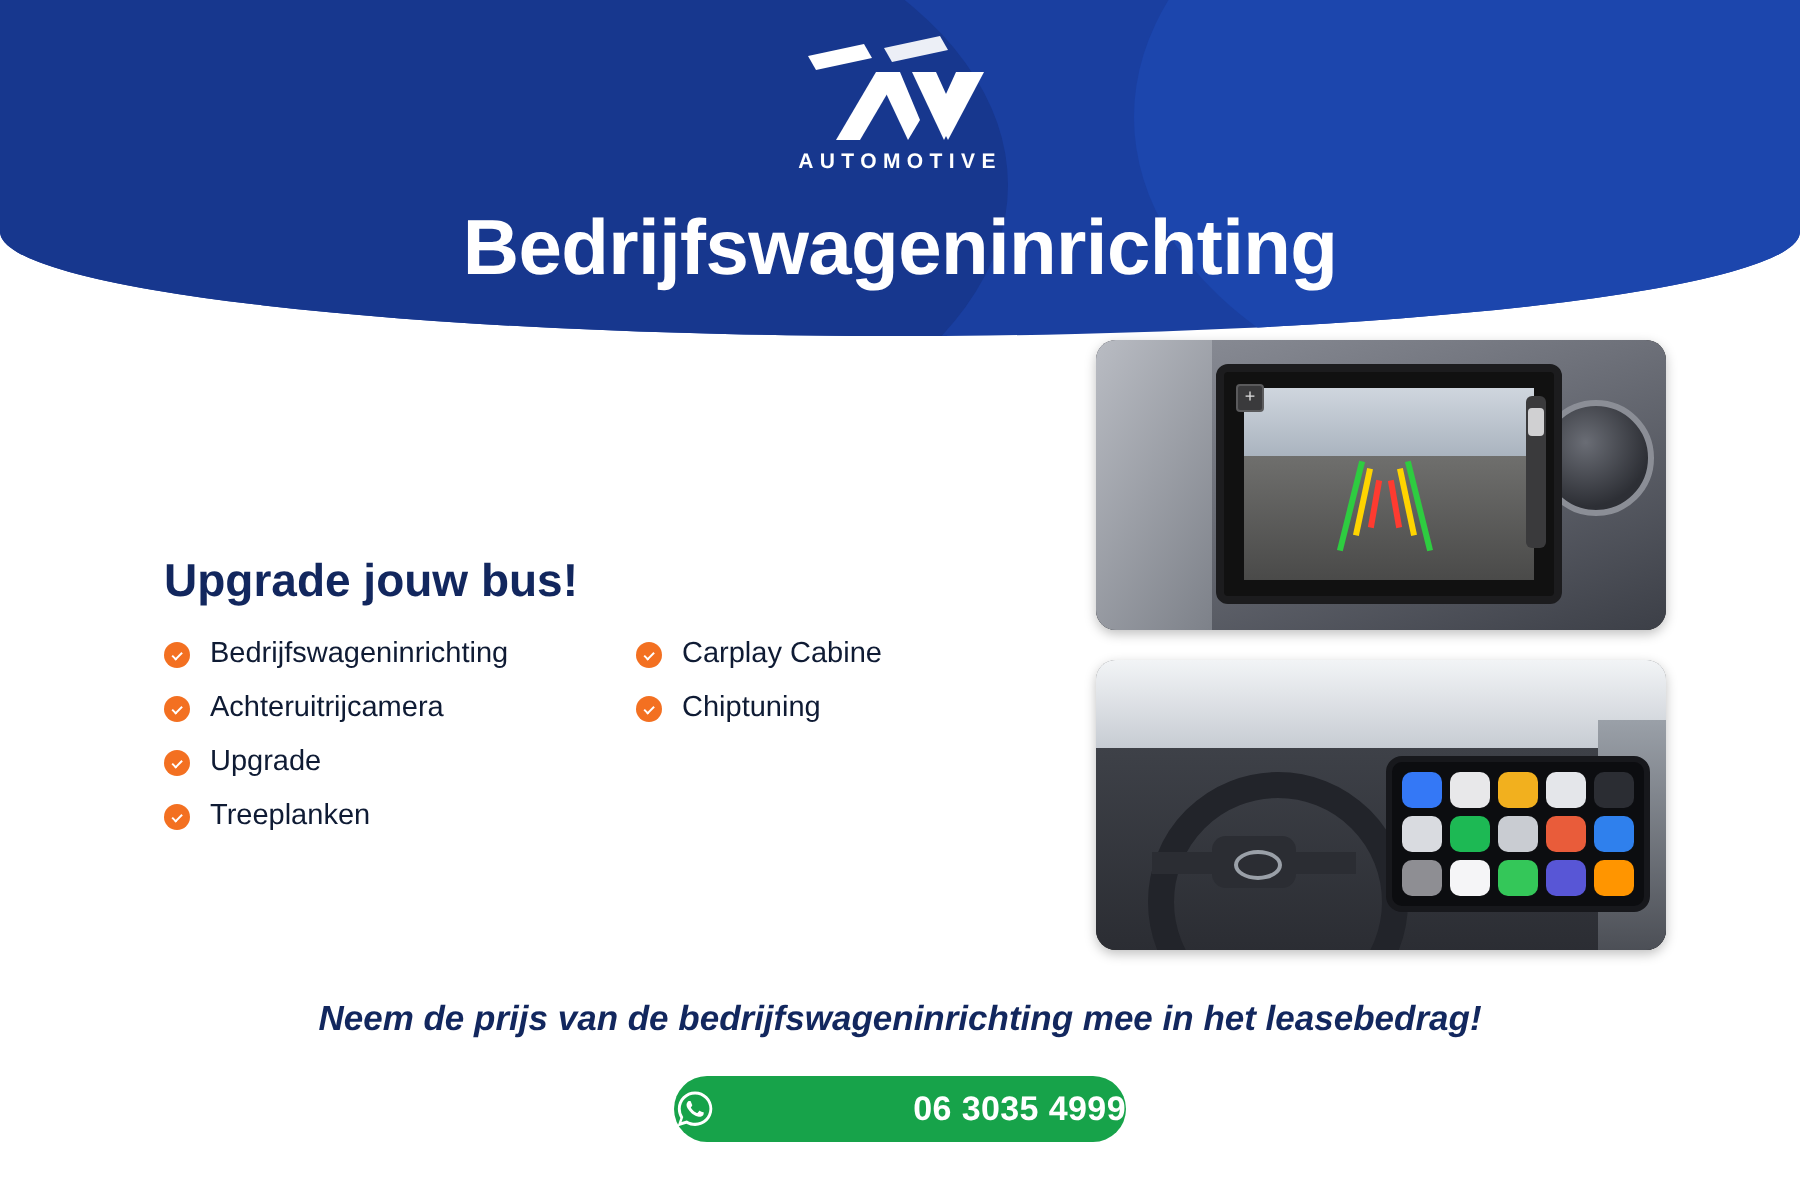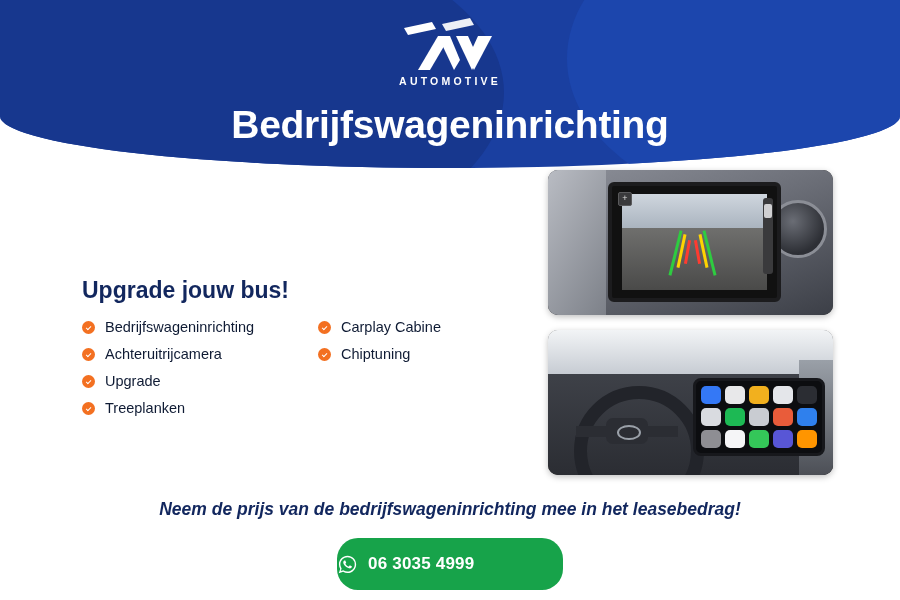--- a/index.html
+++ b/index.html
@@ -253,26 +253,26 @@
     font-style: italic;
   }
 
   
   .wa-btn {
     position: absolute;
     left: 50%;
     transform: translateX(-50%);
     top: 538px;
     width: 226px;
-    height: 52px;
+    height: 33px;
     background: #17a34a;
     border-radius: 21px;
     display: flex;
     align-items: center;
-    justify-content: flex-start;
+    justify-content: space-between;
     gap: 10px;
     cursor: pointer;
   }
   .wa-btn .wa-icon { display: block; }
   .wa-btn .wa-label {
     color: #ffffff;
     font-size: 17px;
     font-weight: bold;
     letter-spacing: 0.2px;
   }

